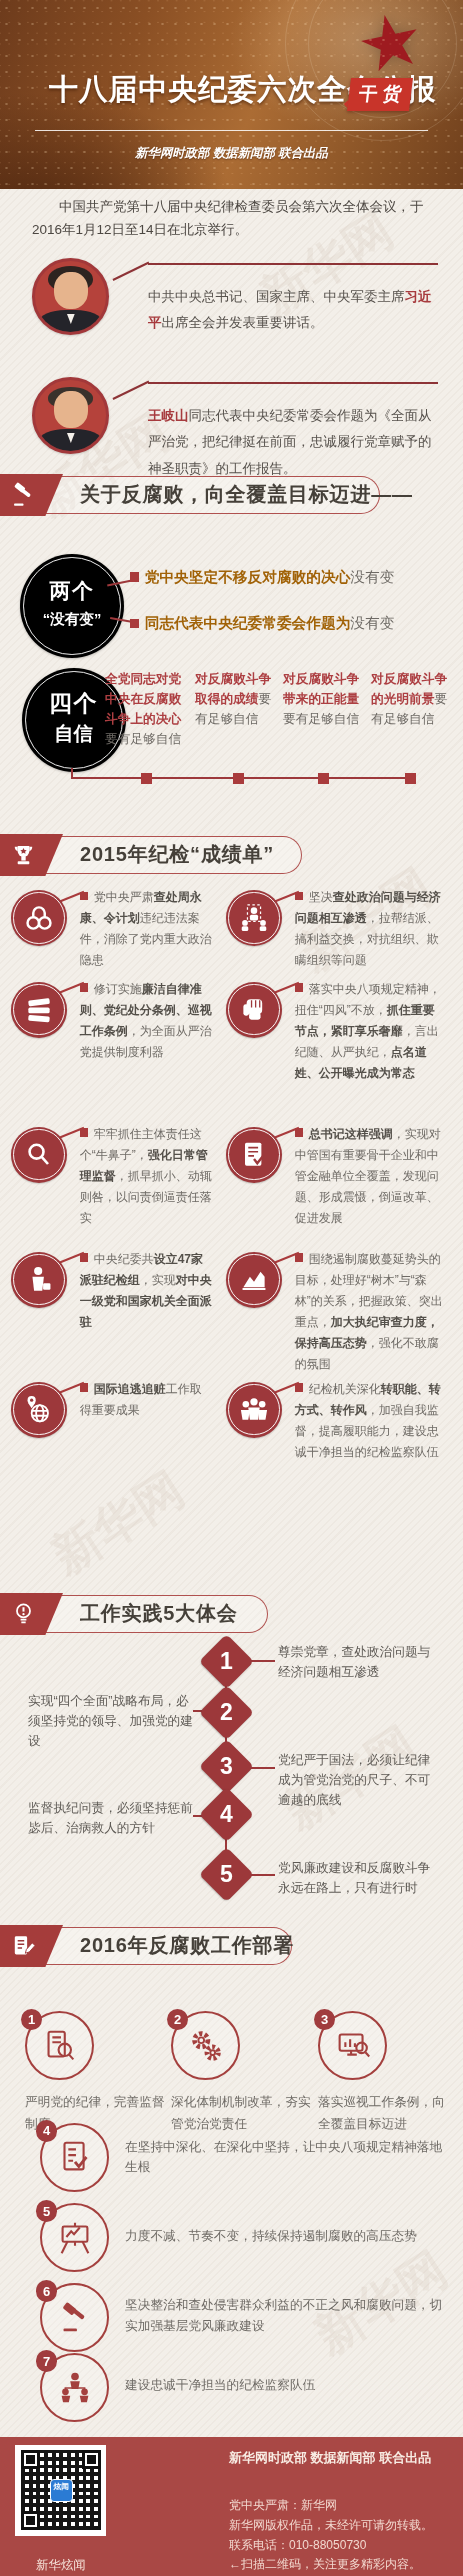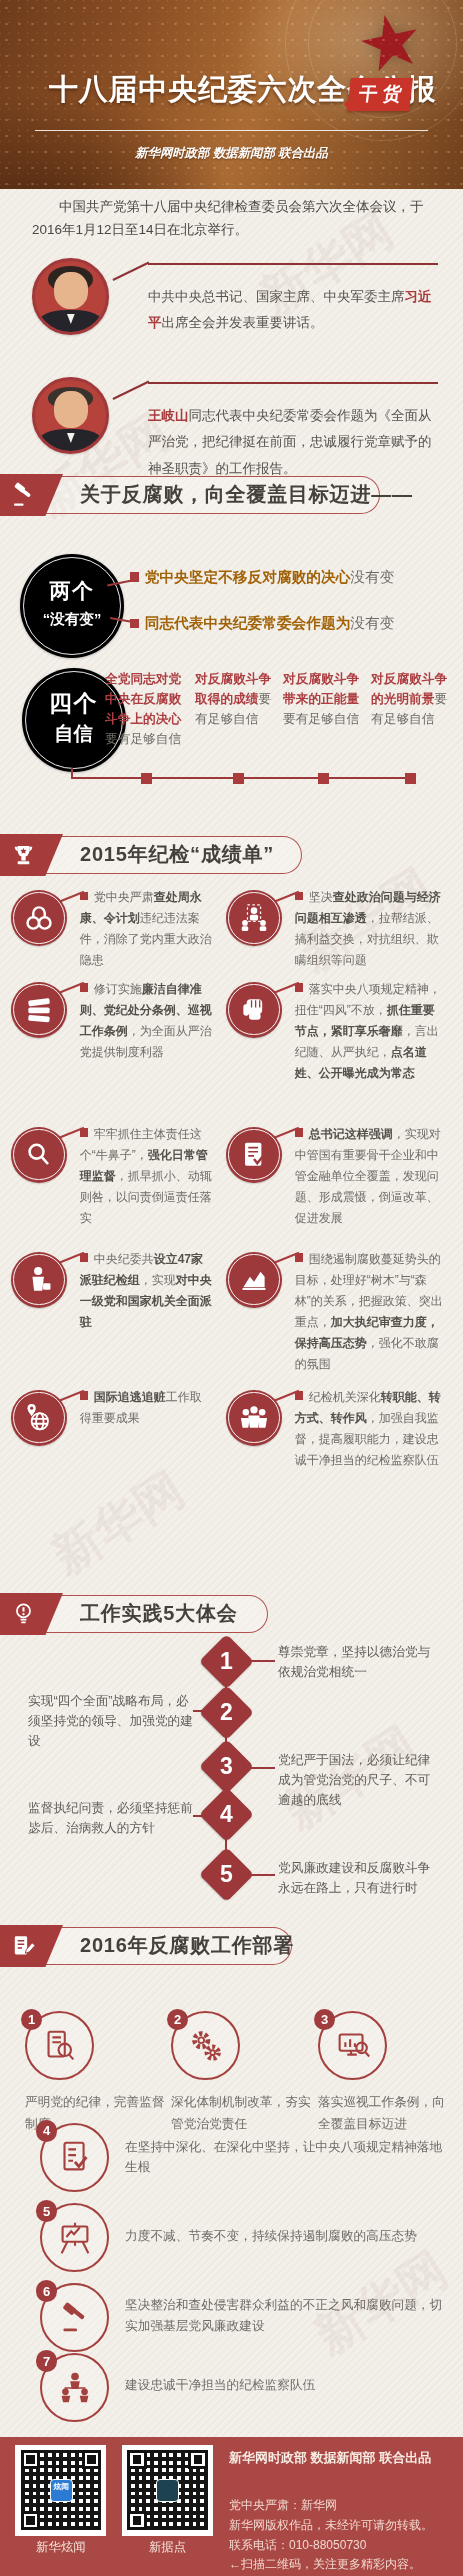--- a/index.html
+++ b/index.html
@@ -115,21 +115,21 @@
     background:#a93b3c;transform:rotate(-22deg)}
   .sc-ic{width:56px;height:56px;border-radius:50%;background:#9d383b;position:relative;flex:none;
     display:flex;align-items:center;justify-content:center;margin-top:3.1px;box-shadow:0 0.8px 1.5px rgba(0,0,0,.2)}
   .sc-ic::after{content:"";position:absolute;inset:2.3px;border:1.5px solid rgba(255,255,255,.95);border-radius:50%}
   .sc-ic svg{width:36px;height:36px;z-index:1}
   .s-text{margin-left:13px;font-size:12px;line-height:21px;color:#6e6a65;position:relative;z-index:1}
   .s-text .blt{width:8.5px;height:8.5px;vertical-align:0.8px}
   .s-text b{color:#54504a;font-weight:bold}
   .sc-row .sc-item:first-child .s-text{width:133px}
   .sc-row .sc-item:last-child .s-text{width:150px}
-  .mb1{margin-bottom:7.7px}.mb2{margin-bottom:40px}.mb3{margin-bottom:20px}.mb4{margin-bottom:12px}
+  .mb1{margin-bottom:7.7px}.mb2{margin-bottom:40px}.mb3{margin-bottom:20px}.mb4{margin-bottom:4px}
 
   
   #takeaways{top:1642px;height:278px}
   .tk-vline{position:absolute;left:225px;top:20px;width:1.9px;height:215px;background:#9c383a}
   .tk-d{position:absolute;left:207px;width:39px;height:39px;background:#9c383a;border-radius:5.4px;
     transform:rotate(45deg);box-shadow:0 0.8px 1.5px rgba(0,0,0,.25)}
   .tk-d span{position:absolute;inset:0;transform:rotate(-45deg);color:#fff;font-size:23px;font-weight:bold;
     display:flex;align-items:center;justify-content:center}
   .td1{top:0}.td2{top:51px}.td3{top:105px}.td4{top:153px}.td5{top:213px}
   .tk-t{position:absolute;font-size:12.7px;line-height:20px;color:#5f5b56}
@@ -162,21 +162,21 @@
   .qr-box{width:91px;height:91px;background:#fff;padding:5.4px;box-sizing:border-box}
   .qr-pat{width:100%;height:100%;position:relative;
     background:repeating-linear-gradient(0deg,#151515 0 3.9px,transparent 3.9px 7.7px),
                repeating-linear-gradient(90deg,#151515 0 3.9px,#fff 3.9px 7.7px)}
   .qr-eye{position:absolute;width:19.3px;height:19.3px;background:#fff;border:3.9px solid #111;box-sizing:border-box}
   .qe-tl{left:0;top:0}.qe-tr{right:0;top:0}.qe-bl{left:0;bottom:0}
   .qr-eye::after{content:"";position:absolute;inset:2.3px;background:#111}
   .qr-logo{position:absolute;left:29px;top:29px;width:23px;height:23px;border:1.5px solid #fff;border-radius:3.9px;
     color:#fff;font-size:7.7px;font-weight:bold;text-align:center;line-height:9.3px;padding-top:2.3px;box-sizing:border-box}
   .ql1{background:#2b7bd4}.ql2{background:#1d4250}
-  .qr-label{margin-top:3px;text-align:center;color:#f6e3da;font-size:12.4px}
+  .qr-label{margin-top:21px;text-align:center;color:#f6e3da;font-size:12.4px}
   .ft-credit{position:absolute;left:229px;top:12.4px;color:#f8ece3;font-size:13px;font-weight:bold}
   .ft-line{position:absolute;left:229px;color:#f2d8cf;font-size:12px}
   .fl1{top:60px}.fl2{top:80px}.fl3{top:100px}.fl4{top:119px}
 </style>
 </head>
 <body>
 
 <div class="hatch"></div>
 <span class="wm" style="left:255px;top:232px">新华网</span>
 <span class="wm" style="left:31px;top:433px">新华网</span>
@@ -451,21 +451,21 @@
     </div>
   <div class="tk-d td3">
       <span>3</span>
     </div>
   <div class="tk-d td4">
       <span>4</span>
     </div>
   <div class="tk-d td5">
       <span>5</span>
     </div>
-  <div class="tk-t tk-r tt1">尊崇党章，坚持以德治党与依规治党相统一</div>
+  <div class="tk-t tk-r tt1">尊崇党章，查处政治问题与经济问题相互渗透</div>
   <div class="tk-t tk-l tt2">实现“四个全面”战略布局，必须坚持党的领导、加强党的建设</div>
   <div class="tk-t tk-r tt3">党纪严于国法，必须让纪律成为管党治党的尺子、不可逾越的底线</div>
   <div class="tk-t tk-l tt4">监督执纪问责，必须坚持惩前毖后、治病救人的方针</div>
   <div class="tk-t tk-r tt5">党风廉政建设和反腐败斗争永远在路上，只有进行时</div>
 </section>
 
 <section id="sec4" class="sec-head">
   <div class="sh-capsule cap4"></div>
   <div class="sh-block"></div>
   <span class="sh-icon">
@@ -588,30 +588,19 @@
     <div class="qr-box">
       <div class="qr-pat">
         <div class="qr-eye qe-tl"></div>
         <div class="qr-eye qe-tr"></div>
         <div class="qr-eye qe-bl"></div>
         <div class="qr-logo ql1">炫闻</div>
       </div>
     </div>
     <div class="qr-label">新华炫闻</div>
   </div>
-  <div class="qr q2">
-    <div class="qr-box">
-      <div class="qr-pat">
-        <div class="qr-eye qe-tl"></div>
-        <div class="qr-eye qe-tr"></div>
-        <div class="qr-eye qe-bl"></div>
-        <div class="qr-logo ql2"></div>
-      </div>
-    </div>
-    <div class="qr-label">新据点</div>
-  </div>
   <div class="ft-credit">新华网时政部 数据新闻部 联合出品</div>
   <div class="ft-line fl1">党中央严肃：新华网</div>
   <div class="ft-line fl2">新华网版权作品，未经许可请勿转载。</div>
   <div class="ft-line fl3">联系电话：010-88050730</div>
   <div class="ft-line fl4">←扫描二维码，关注更多精彩内容。</div>
 </section>
 
 
 </body></html>

